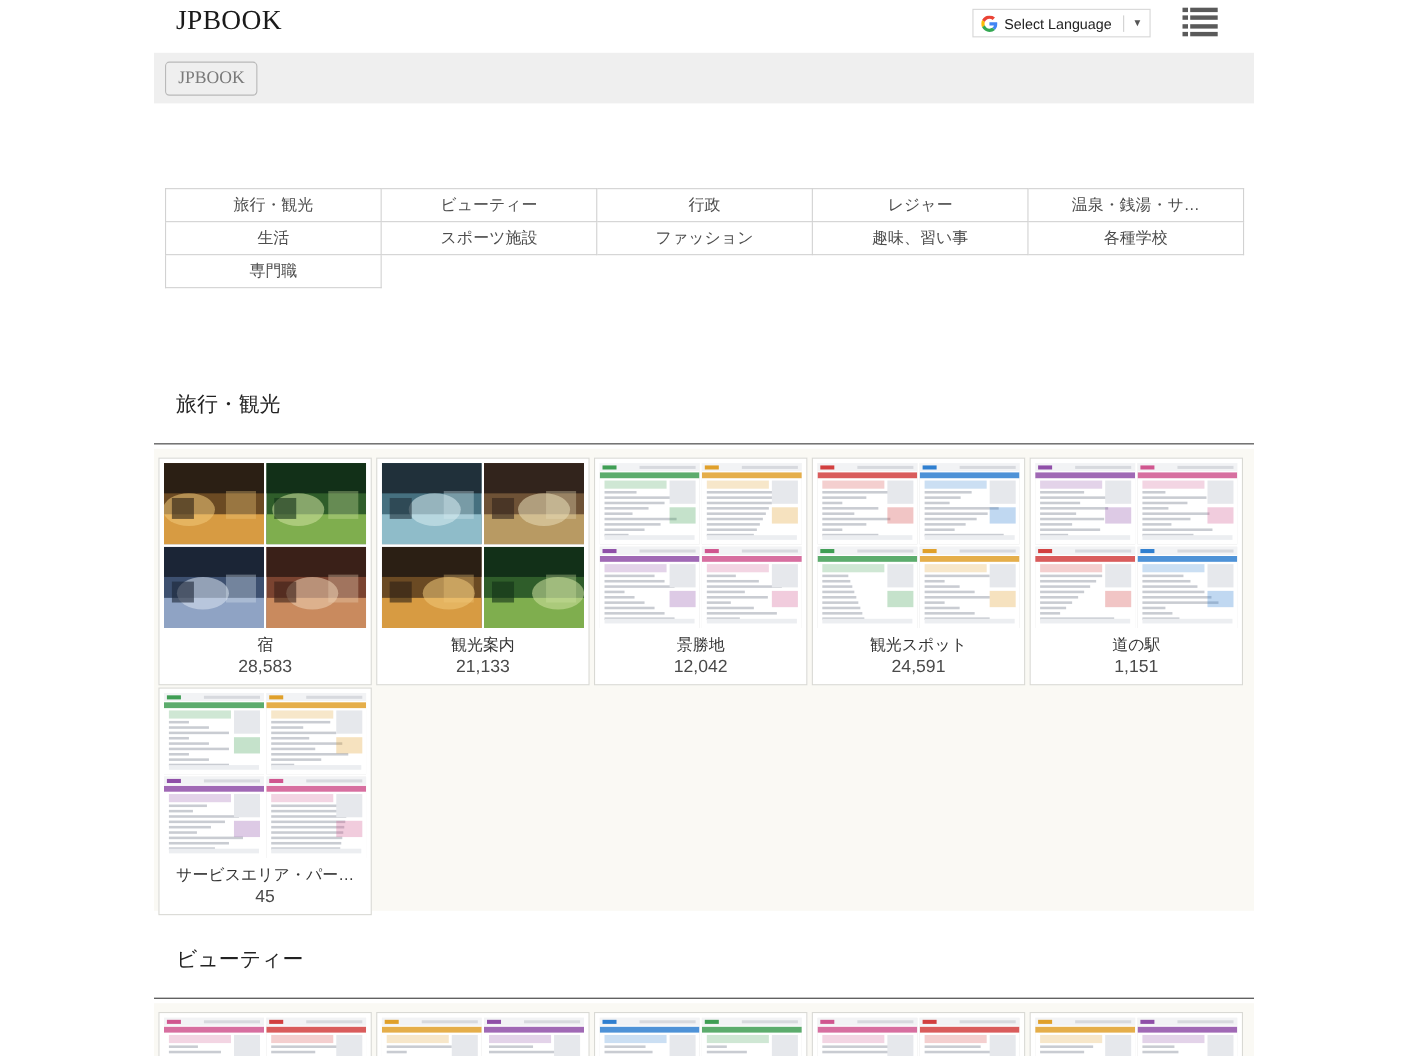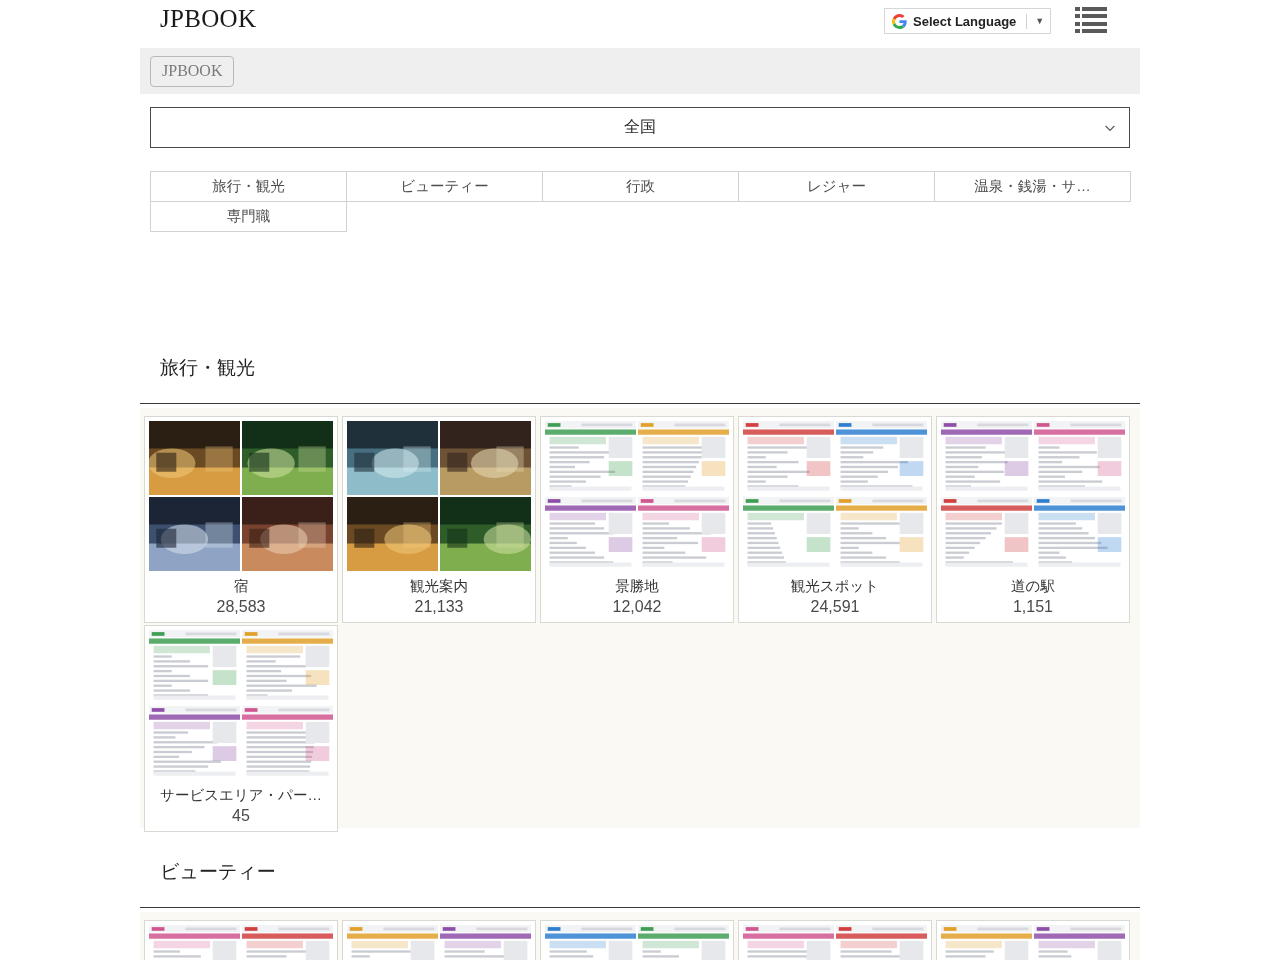--- a/index.html
+++ b/index.html
@@ -22,21 +22,21 @@
     font-family: "Liberation Serif", serif;
     font-size: 25px; color: #1a1a1a; letter-spacing: .3px;
   }
   .gt-widget {
     position: absolute; left: 884px; top: 8px;
     height: 26px; display: flex; align-items: center;
     border: 1px solid #d6d6d6; background: #fff;
     padding: 0 6px 0 7px; gap: 6px;
   }
   .g-logo { width: 15px; height: 15px; position: relative; display:block; }
-  .gt-label { font-size: 13px; color: #222; line-height: 1; font-weight: bold; }
+  .gt-label { font-size: 13px; color: #222; line-height: 1; }
   .gt-sep { width: 1px; height: 15px; background: #d0d0d0; margin: 0 2px 0 4px; }
   .gt-caret { font-size: 9px; color: #555; }
 
   .menu-icon {
     position: absolute; left: 1075px; top: 7px;
     width: 32px; height: 26px;
     display: flex; flex-direction: column; justify-content: space-between;
   }
   .menu-icon .mrow { display: flex; align-items: center; gap: 2px; height: 4px; }
   .menu-icon .mdot { width: 5px; height: 4px; background: #5a5a5a; }
@@ -168,37 +168,36 @@
           <span class="mdot"></span>
           <span class="mbar"></span>
         </span>
     </div>
   </div>
 
   <div class="crumb-bar">
     <div class="crumb-btn">JPBOOK</div>
   </div>
 
-  <div class="region-select">
-    <span class="region-label">全国</span>
-    <span class="region-caret">
-      <svg viewBox="0 0 24 24" fill="none" stroke="#555" stroke-width="2" stroke-linecap="round" stroke-linejoin="round">
-          <polyline points="5 9 12 16 19 9"></polyline>
-        </svg>
-    </span>
-  </div>
 
   <table class="cat-table">
     <tbody>
         <tr>
           <td class="">旅行・観光</td>
           <td class="">ビューティー</td>
           <td class="">行政</td>
           <td class="">レジャー</td>
           <td class="">温泉・銭湯・サ…</td>
+        </tr>
+        <tr>
+          <td class="">生活</td>
+          <td class="">スポーツ施設</td>
+          <td class="">ファッション</td>
+          <td class="">趣味、習い事</td>
+          <td class="">各種学校</td>
         </tr>
         <tr>
           <td class="">専門職</td>
           <td class="empty"></td>
           <td class="empty"></td>
           <td class="empty"></td>
           <td class="empty"></td>
         </tr>
       </tbody>
   </table>

